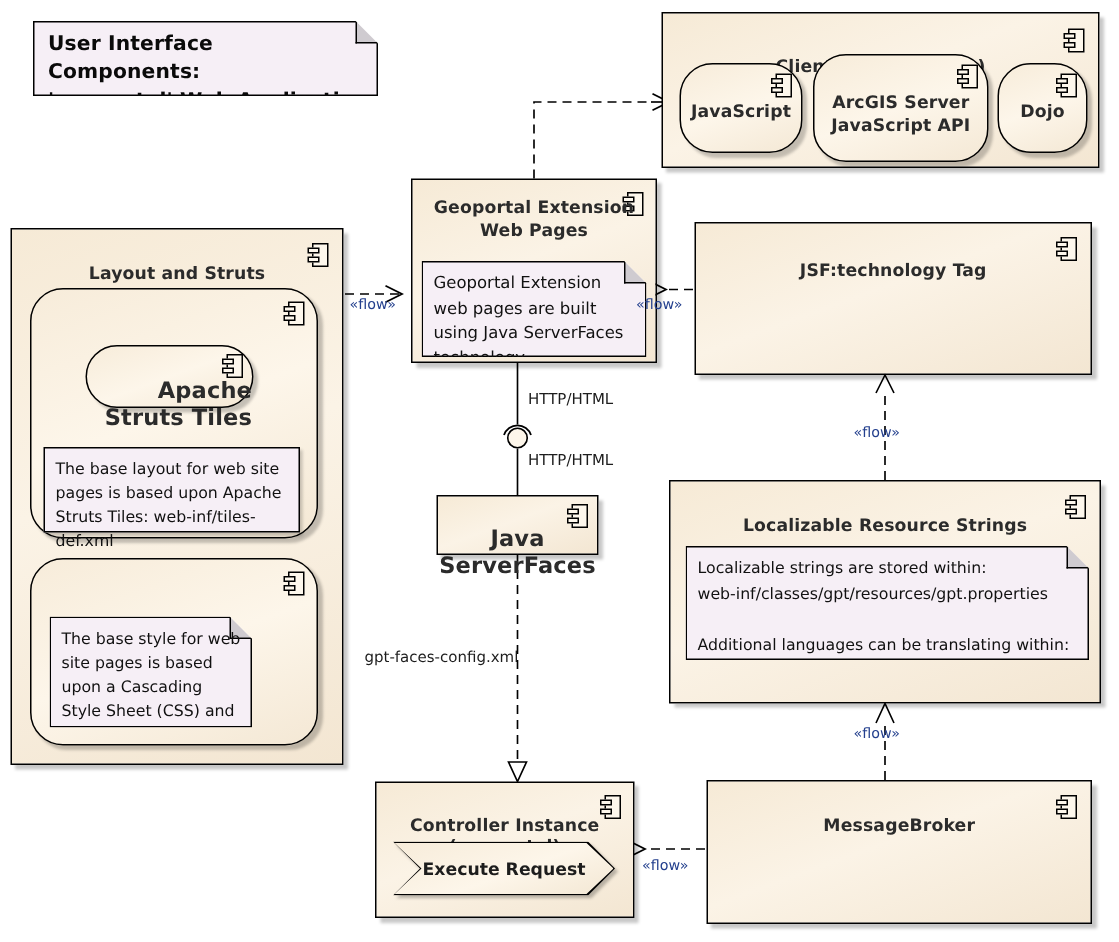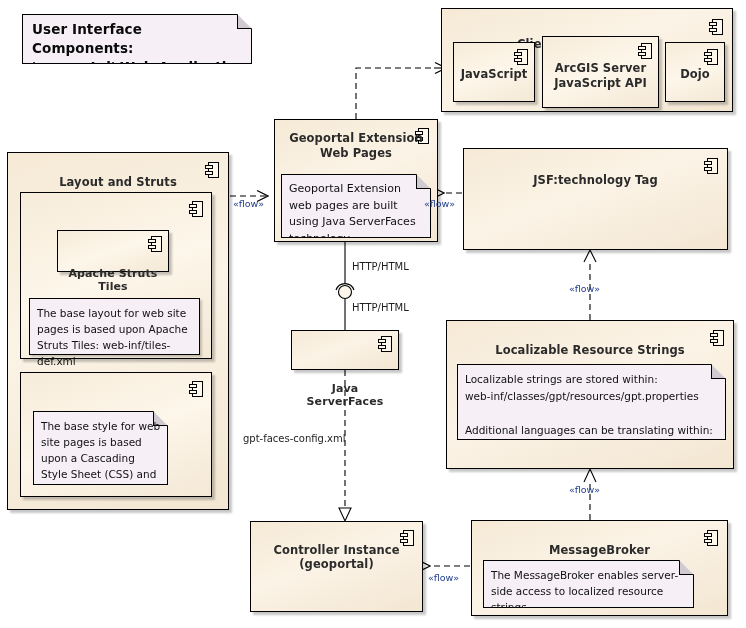--- a/index.html
+++ b/index.html
@@ -25,20 +25,21 @@
   }
   .comp > .title{
     position:absolute;left:0;right:0;top:8px;
     text-align:center;
     font-weight:bold;
     color:#2b2b2b;
     letter-spacing:.1px;
   }
   .comp.light{
     background:linear-gradient(160deg,#f7ecda 0%,#fdf6ea 50%,#f4e8d5 100%);
+    border-radius:22px;
   }
 
   
   .cicon{position:absolute;width:14px;height:16px;}
   .cicon .body{position:absolute;left:3px;top:0;width:11px;height:16px;border:1px solid #000;background:#fdf7ec;box-sizing:border-box;}
   .cicon .t1,.cicon .t2{position:absolute;left:0;width:8px;height:4px;border:1px solid #000;background:#fdf7ec;box-sizing:border-box;}
   .cicon .t1{top:3px;}
   .cicon .t2{top:9px;}
 
   
@@ -106,33 +107,33 @@
   #jsf-note .txt{font-size:11px;line-height:16px;}
 
   #layout-style{left:7px;top:152px;width:222px;height:358px;}
   #layout-style > .title{font-size:11.5px;top:22px;}
   #layout-style .cicon{right:9px;top:9px;}
 
   #skins{left:20px;top:192px;width:192px;height:167px;}
   #skins > .title{font-size:11.5px;top:23px;}
   #skins .cicon{right:8px;top:8px;}
   #struts{left:57px;top:230px;width:112px;height:42px;}
-  #struts > .title{font-size:11px;top:36px;}
+  #struts > .title{font-size:15px;top:20px;text-align:right;}
   #struts .cicon{right:6px;top:5px;}
   #struts-note{left:29px;top:298px;width:171px;height:57px;}
   #struts-note .txt{font-size:10.5px;line-height:16px;}
 
   #themes{left:20px;top:372px;width:192px;height:125px;}
   #themes > .title{font-size:11.5px;top:23px;}
   #themes .cicon{right:8px;top:8px;}
   #themes-note{left:33px;top:411px;width:135px;height:74px;}
   #themes-note .txt{font-size:10.5px;line-height:16px;}
 
   #jsf-comp{left:291px;top:330px;width:108px;height:40px;}
-  #jsf-comp > .title{font-size:11px;top:19px;margin-top:32px;}
+  #jsf-comp > .title{font-size:15px;top:19px;}
   #jsf-comp .cicon{right:6px;top:5px;}
 
   #loc-res{left:446px;top:320px;width:288px;height:149px;}
   #loc-res > .title{font-size:11.5px;top:22px;}
   #loc-res .cicon{right:9px;top:9px;}
   #loc-res-note{left:457px;top:364px;width:269px;height:76px;}
   #loc-res-note .txt{font-size:10.5px;line-height:17px;}
 
   #msg-broker{left:471px;top:520px;width:257px;height:96px;}
   #msg-broker > .title{font-size:11.5px;top:22px;}
@@ -362,32 +363,33 @@
   </div>
 
   <div class="comp" id="msg-broker">
     <span class="cicon">
         <span class="body"></span>
         <span class="t1"></span>
         <span class="t2"></span>
       </span>
     <div class="title">MessageBroker</div>
   </div>
-  <div class="note corner-clip" id="msg-note">
-    <div class="fold"></div>
-    <div class="txt">The MessageBroker enables server-side access to localized resource strings.</div>
-  </div>
 
   <div class="comp" id="controller">
     <span class="cicon">
         <span class="body"></span>
         <span class="t1"></span>
         <span class="t2"></span>
       </span>
     <div class="title">Controller Instance (geoportal)</div>
+  </div>
+  <div id="exec-req">
+    <div class="shape"></div>
+    <div class="inner"></div>
+    <div class="lbl">Execute Request</div>
   </div>
 
   <div class="elabel" style="left:233px;top:198px;">«flow»</div>
   <div class="elabel" style="left:424px;top:198px;">«flow»</div>
   <div class="elabel plain" style="left:352px;top:261px;">HTTP/HTML</div>
   <div class="elabel plain" style="left:352px;top:302px;">HTTP/HTML</div>
   <div class="elabel plain" style="left:243px;top:433px;">gpt-faces-config.xml</div>
   <div class="elabel" style="left:569px;top:283px;">«flow»</div>
   <div class="elabel" style="left:569px;top:484px;">«flow»</div>
   <div class="elabel" style="left:428px;top:572px;">«flow»</div>

